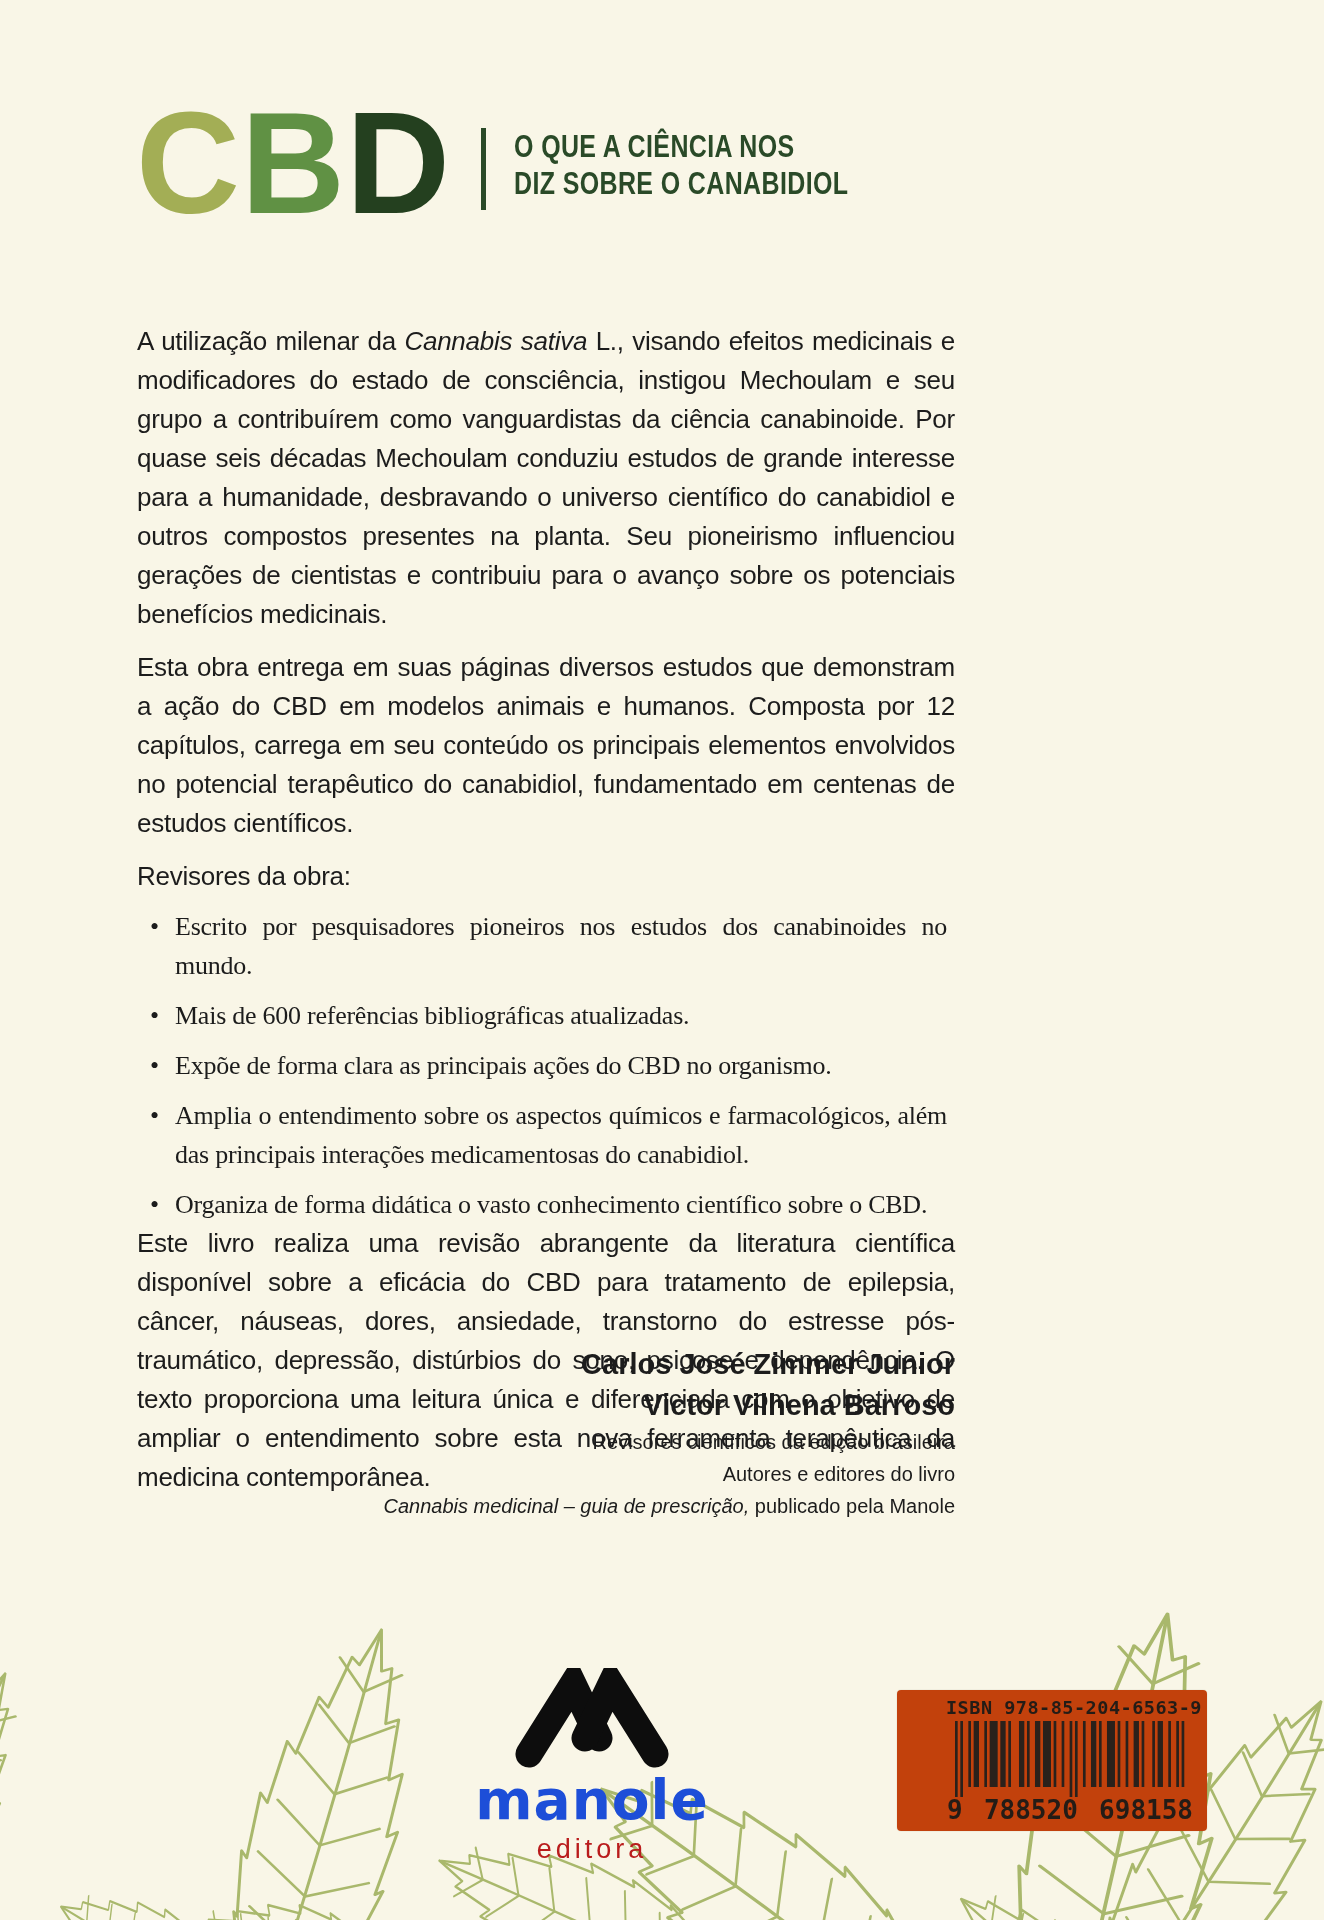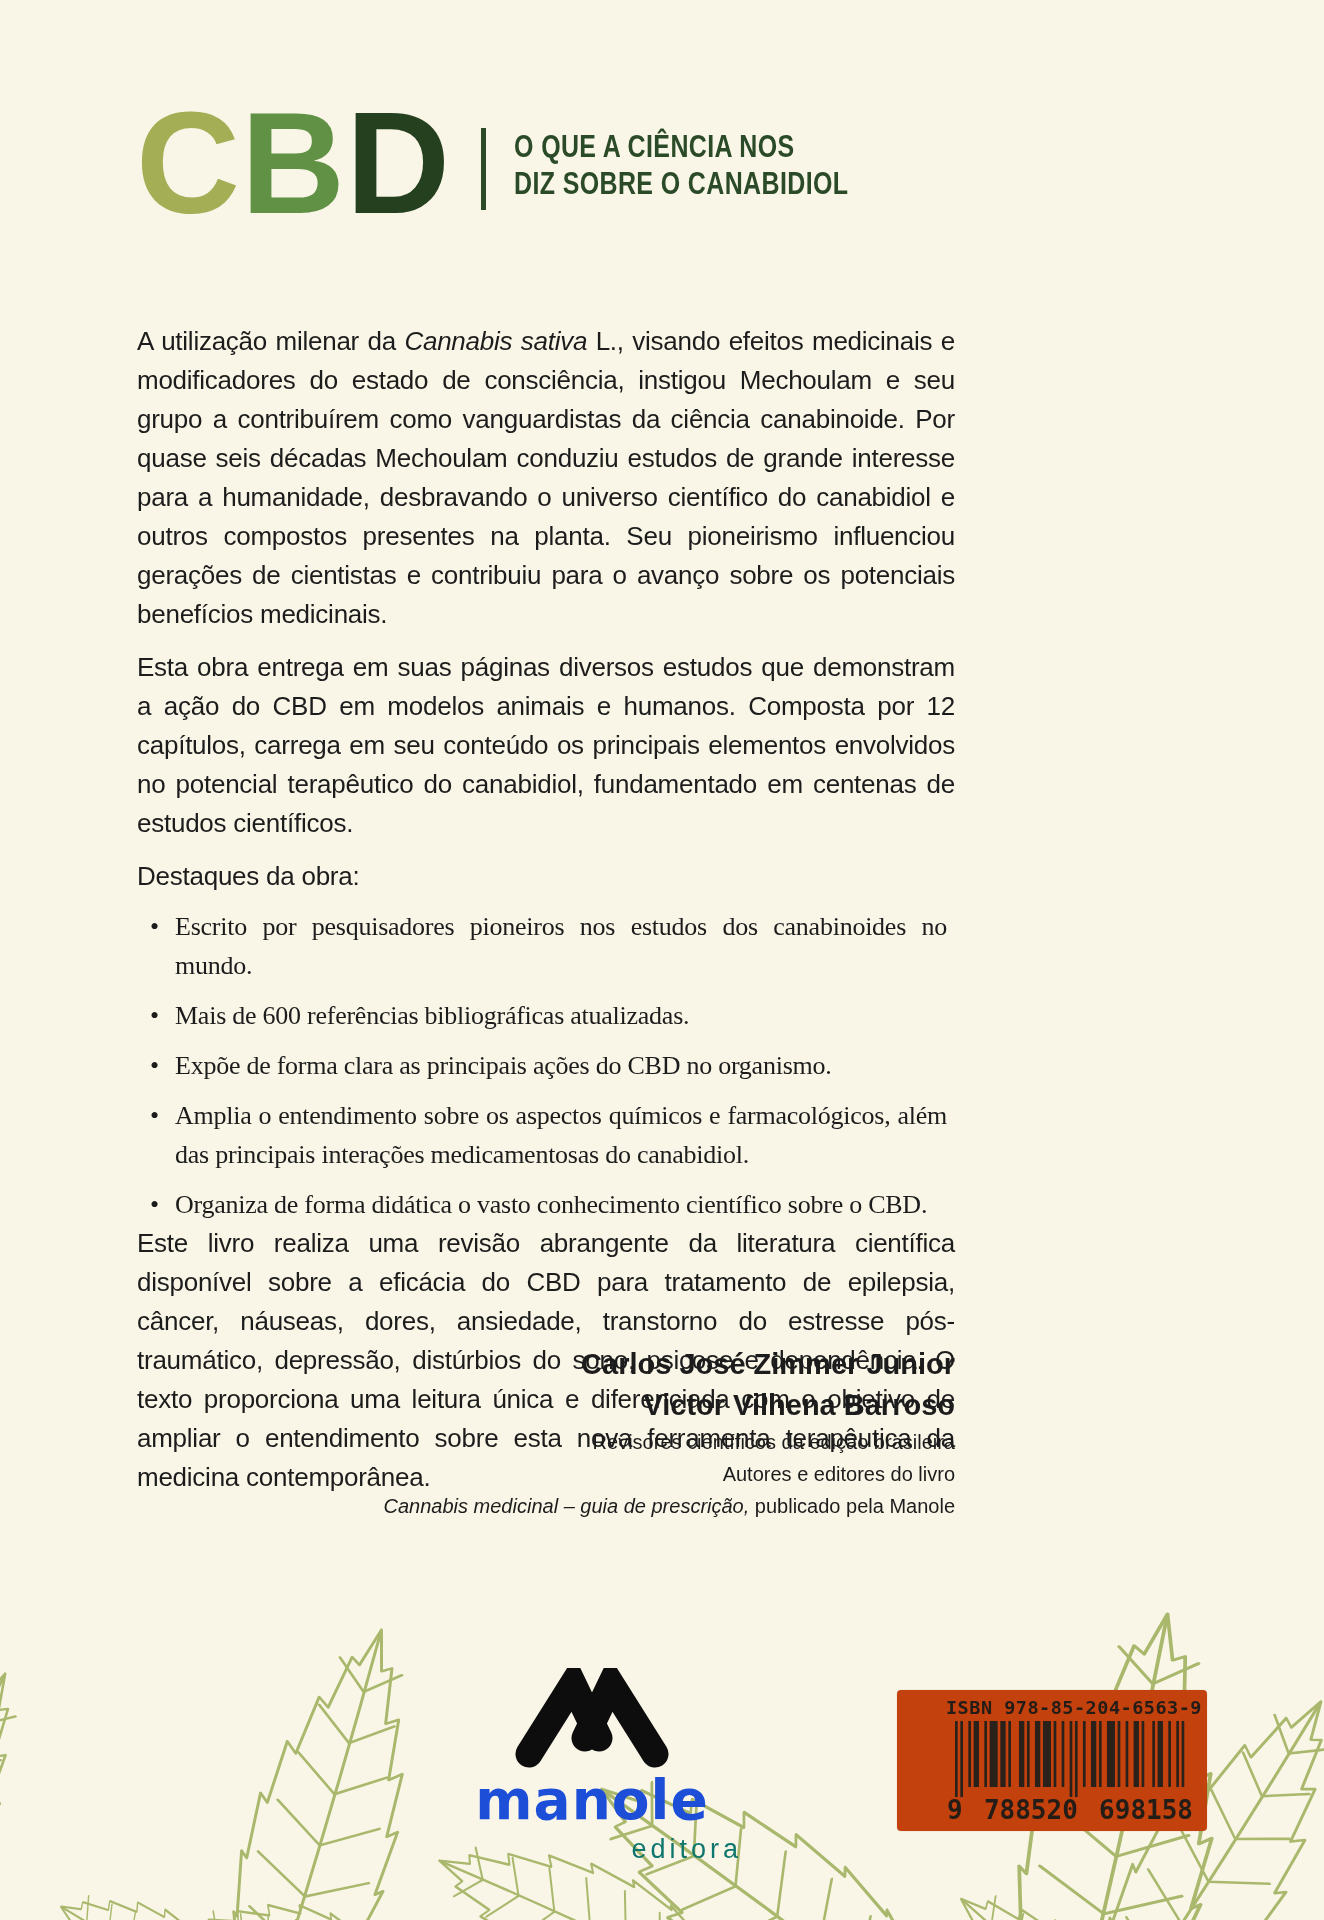--- a/index.html
+++ b/index.html
@@ -32,21 +32,21 @@
   .credits { position:absolute; left:137px; top:1344px; width:818px; text-align:right; }
   .credit-name { font-weight:bold; font-size:29px; line-height:41px; }
   .credit-role { font-size:20px; line-height:32px; }
   .credit-role:first-of-type { margin-top:5px; }
   
   .publisher { position:absolute; left:442px; top:1668px; width:300px; text-align:center; }
   .publisher-mark { display:block; margin:0 auto; }
   .publisher-mark path { stroke:#0d0d0d; stroke-width:27; fill:none; stroke-linecap:round; }
   .publisher-name { font-family:"DejaVu Sans", sans-serif; font-weight:bold; font-size:55px;
     line-height:56px; color:#1d4ed8; letter-spacing:1px; margin-top:4px; }
-  .publisher-sub { font-size:27px; letter-spacing:4px; color:#0f766e; margin-top:6px;text-align:right; }
+  .publisher-sub { font-size:27px; letter-spacing:4px; color:#b91c1c; margin-top:6px; }
   
   .barcode-box { position:absolute; left:897px; top:1690px; width:266px; height:141px;
     background:#c2410c; border-radius:4px; box-shadow:0 0 0 1px rgba(0,0,0,0.03);padding-left:44px; }
   .isbn-line { font-family:"DejaVu Sans Mono", monospace; font-size:18.5px; font-weight:bold;
     color:#241c16; text-align:center; padding-top:7px; letter-spacing:0.5px; white-space:nowrap; }
   .bars-wrap { margin:3px 12px 0 12px; height:76px; }
   .bars-wrap rect { fill:#2a211b; }
   .barcode-digits { display:flex; justify-content:space-between; padding:0 14px 0 6px;
     font-family:"DejaVu Sans Mono", monospace; font-size:26px; font-weight:bold; color:#241c16;
     margin-top:-6px; background:transparent; }
@@ -116,21 +116,21 @@
     <div class="logo-divider"></div>
     <div class="tagline">
       <div>O QUE A CIÊNCIA NOS</div>
       <div>DIZ SOBRE O CANABIDIOL</div>
     </div>
   </div>
 
   <div class="body-copy">
     <p><span>A utilização milenar da </span><i>Cannabis sativa</i><span> L., visando efeitos medicinais e modificadores do estado de consciência, instigou Mechoulam e seu grupo a contribuírem como vanguardistas da ciência canabinoide. Por quase seis décadas Mechoulam conduziu estudos de grande interesse para a humanidade, desbravando o universo científico do canabidiol e outros compostos presentes na planta. Seu pioneirismo influenciou gerações de cientistas e contribuiu para o avanço sobre os potenciais benefícios medicinais.</span></p>
     <p>Esta obra entrega em suas páginas diversos estudos que demonstram a ação do CBD em modelos animais e humanos. Composta por 12 capítulos, carrega em seu conteúdo os principais elementos envolvidos no potencial terapêutico do canabidiol, fundamentado em centenas de estudos científicos.</p>
-    <p class="highlights-heading">Destaques da obra:</p>
+    <p class="highlights-heading">Revisores da obra:</p>
     <ul class="highlights">
       <li>Escrito por pesquisadores pioneiros nos estudos dos canabinoides no mundo.</li>
       <li>Mais de 600 referências bibliográficas atualizadas.</li>
       <li>Expõe de forma clara as principais ações do CBD no organismo.</li>
       <li>Amplia o entendimento sobre os aspectos químicos e farmacológicos, além das principais interações medicamentosas do canabidiol.</li>
       <li>Organiza de forma didática o vasto conhecimento científico sobre o CBD.</li>
     </ul>
     <p>Este livro realiza uma revisão abrangente da literatura científica disponível sobre a eficácia do CBD para tratamento de epilepsia, câncer, náuseas, dores, ansiedade, transtorno do estresse pós-traumático, depressão, distúrbios do sono, psicose e dependência. O texto proporciona uma leitura única e diferenciada com o objetivo de ampliar o entendimento sobre esta nova ferramenta terapêutica da medicina contemporânea.</p>
   </div>
 

